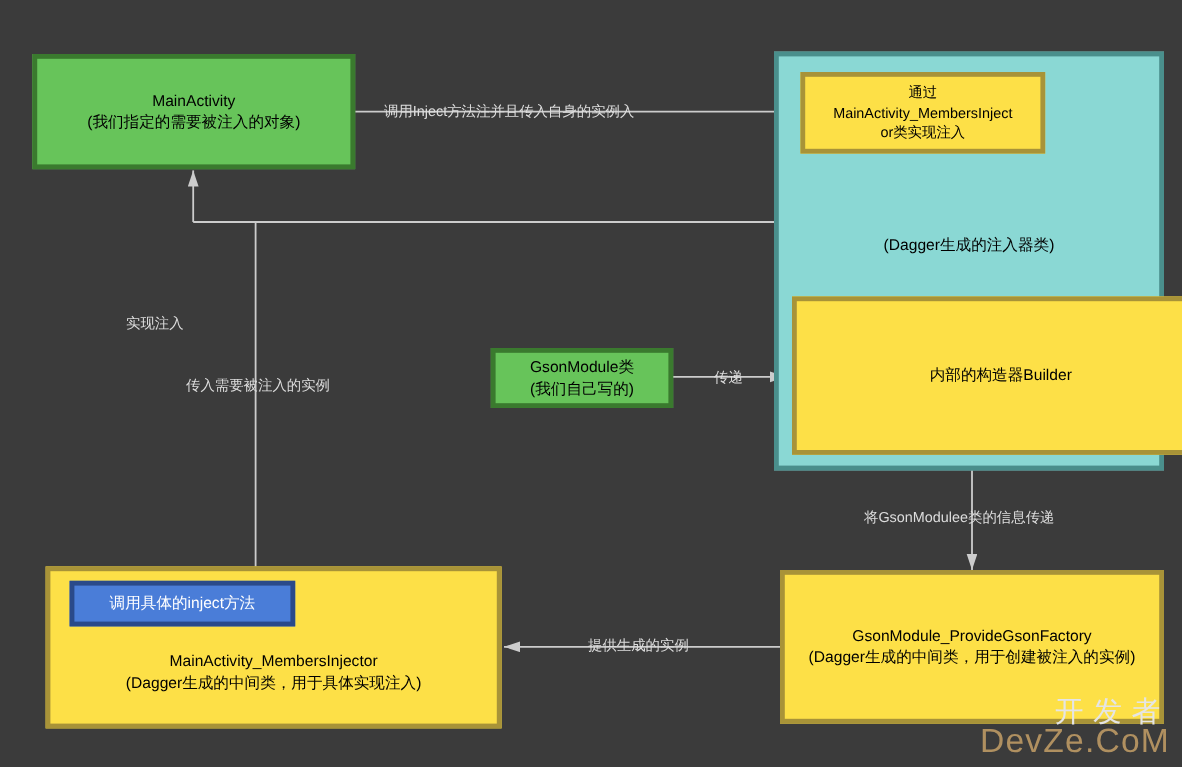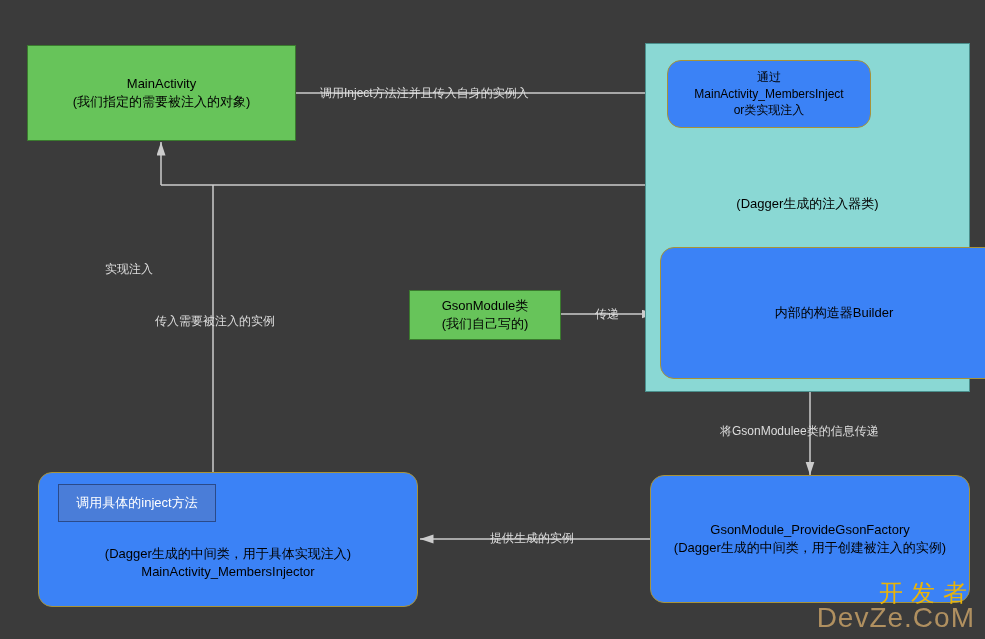--- a/index.html
+++ b/index.html
@@ -6,51 +6,51 @@
   body {
     background: #3b3b3b;
     width: 985px;
     height: 639px;
     position: relative;
     font-family: Arial, "Microsoft YaHei", sans-serif;
     overflow: hidden;
   }
   .box {
     position: absolute;
-    border: 1px solid #000000;
+    border: 4px solid #000000;
     display: flex;
     flex-direction: column;
     align-items: center;
     justify-content: center;
     text-align: center;
     font-size: 13px;
     line-height: 1.4;
   }
   .green { background: #67c45a; border-color: #3a7a2e; }
-  .yellow { background: #3b82f6; border-color: #a89338; border-radius: 14px; }
+  .yellow { background: #fde047; border-color: #a89338; }
   .teal { background: #8ad8d4; border-color: #4a8f8c; }
   .blue { background: #4a7dd8; border-color: #2a4a8a; color: #fff; }
   .label {
     position: absolute;
     color: #ddd;
     font-size: 12px;
     text-align: center;
     white-space: nowrap;
   }
   svg {
     position: absolute;
     top: 0; left: 0;
     width: 985px; height: 639px;
     pointer-events: none;
   }
   .watermark1 {
     position: absolute;
     right: 10px;
     bottom: 30px;
-    color: #eab308;
+    color: #e5e5e5;
     font-size: 24px;
     letter-spacing: 8px;
     font-weight: 500;
     font-family: "SimSun", serif;
   }
   .watermark2 {
     position: absolute;
     right: 10px;
     bottom: 5px;
     color: #b09060;
@@ -111,25 +111,25 @@
   <div>GsonModule类</div>
   <div>(我们自己写的)</div>
 </div>
 
 <div class="box yellow" style="left:650px; top:475px; width:320px; height:128px;">
   <div>GsonModule_ProvideGsonFactory</div>
   <div style="padding:0 10px;">(Dagger生成的中间类，用于创建被注入的实例)</div>
 </div>
 
 <div class="box yellow" style="left:38px; top:472px; width:380px; height:135px; justify-content:flex-end; padding-bottom:25px;">
+  <div>MainActivity_MembersInjector</div>
   <div>(Dagger生成的中间类，用于具体实现注入)</div>
-  <div>MainActivity_MembersInjector</div>
 </div>
 
-<div class="box blue" style="left:58px; top:484px; width:158px; height:38px;">
+<div class="box blue" style="left:58px; top:484px; width:188px; height:38px;">
   <div>调用具体的inject方法</div>
 </div>
 
 <div class="label" style="left:320px; top:85px;">调用Inject方法注并且传入自身的实例入</div>
 <div class="label" style="left:595px; top:306px;">传递</div>
 <div class="label" style="left:720px; top:423px;">将GsonModulee类的信息传递</div>
 <div class="label" style="left:490px; top:530px;">提供生成的实例</div>
 <div class="label" style="left:155px; top:313px;">传入需要被注入的实例</div>
 <div class="label" style="left:105px; top:244px;margin-top:17px;">实现注入</div>
 

